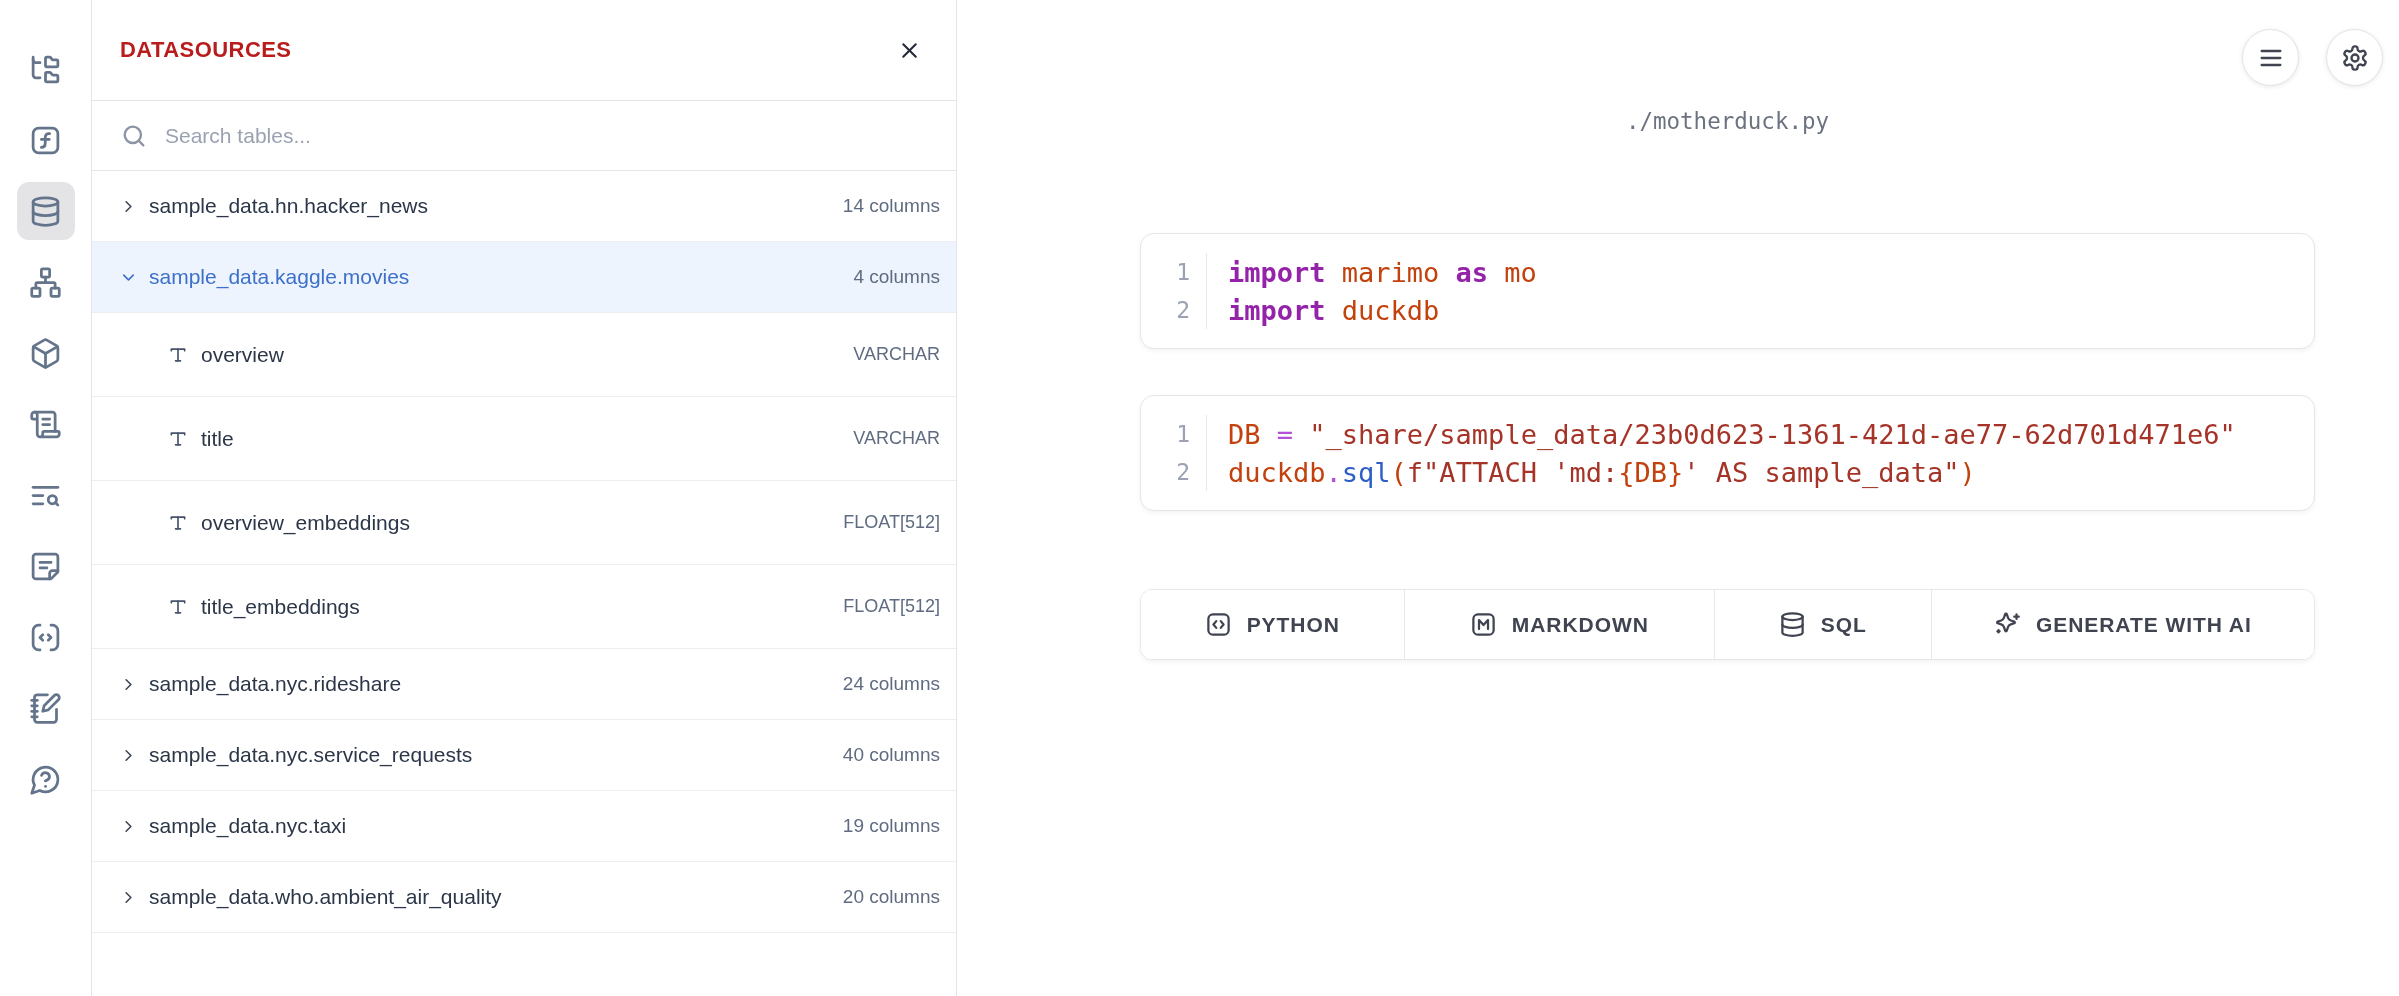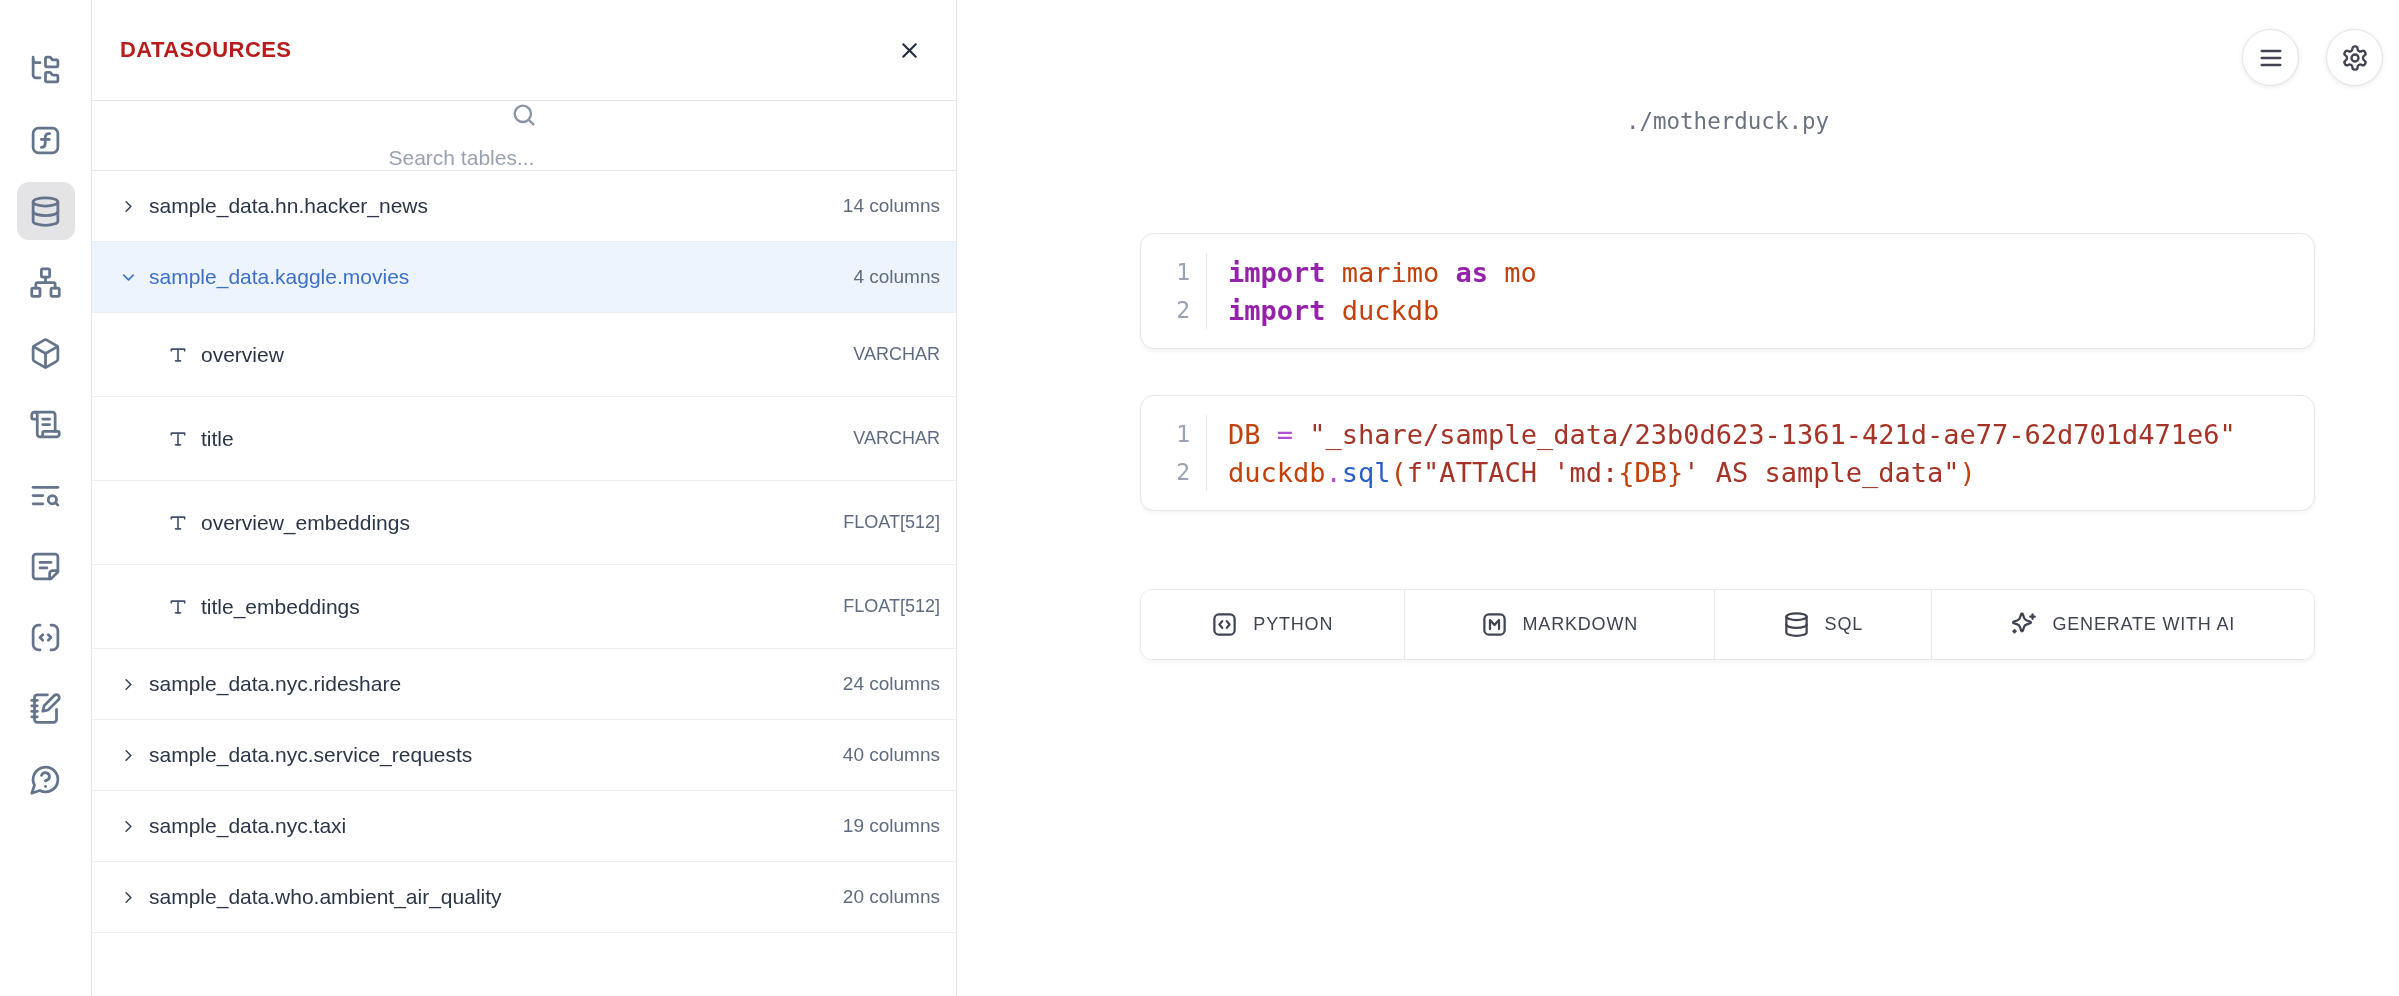--- a/index.html
+++ b/index.html
@@ -25,21 +25,21 @@
   
   .panel { position:absolute; left:92px; top:0; width:865px; height:996px; background:#fff;
            border-right:1px solid var(--border); }
   .panel-header { height:101px; display:flex; align-items:center; padding:0 30px 0 28px;
                   border-bottom:1px solid var(--border); }
   .panel-title { font-size:22px; font-weight:700; color:#b91c1c; letter-spacing:.02em; }
   .close-btn { margin-left:auto; border:none; background:none; width:34px; height:34px; padding:0;
                display:flex; align-items:center; justify-content:center; color:#232a37; cursor:pointer; }
   .close-btn .icon { width:25px; height:25px; }
   .search-row { height:70px; border-bottom:1px solid var(--border); display:flex; align-items:center;
-                gap:17px; padding:0 28px;flex-direction:column; }
+                gap:17px; padding:0 28px; }
   .search-row .icon { width:28px; height:28px; color:#8b94a5; }
   .search-input { flex:1; border:none; outline:none; font-size:21px; color:#333d4e;
                   font-family:inherit; background:transparent; }
   .search-input::placeholder { color:#9aa2b1; }
 
   .trow { height:71px; display:flex; align-items:center; gap:11px; padding:0 16px 0 27px;
           border-bottom:1px solid var(--rowborder); cursor:pointer; background:#fff; }
   .trow .chev { width:19px; height:19px; color:#3c4454; }
   .tname { font-size:21px; color:var(--inkdark); }
   .tmeta { margin-left:auto; font-size:19px; color:var(--inkmeta); }
@@ -83,21 +83,21 @@
              box-shadow:0 2px 5px rgba(0,0,0,.05); overflow:hidden; }
   .add-btn { display:flex; align-items:center; justify-content:center; gap:15px; background:#fff;
              border:none; border-left:1px solid #e7e8ec; cursor:pointer; color:var(--btnink);
              font-family:inherit; }
   .add-btn:first-child { border-left:none; }
   .add-btn:nth-child(1) { width:263px; }
   .add-btn:nth-child(2) { width:311px; }
   .add-btn:nth-child(3) { width:217px; }
   .add-btn:nth-child(4) { width:384px; }
   .add-btn .icon { width:27px; height:27px; }
-  .add-label { font-size:18px; font-weight:400; letter-spacing:.045em; color:var(--btnink); }
+  .add-label { font-size:21px; font-weight:700; letter-spacing:.045em; color:var(--btnink); }
 </style>
 </head>
 <body>
 
 <nav class="rail" data-name="sidebar-rail">
     <button class="rail-btn" data-name="sidebar-item-files">
       <span class="icon" data-name="folder-tree-icon">
         <svg viewBox="0 0 24 24" fill="none" stroke="currentColor" stroke-width="2" stroke-linecap="round" stroke-linejoin="round">
           <path d="M20 10a1 1 0 0 0 1-1V6a1 1 0 0 0-1-1h-2.5a1 1 0 0 1-.8-.4l-.9-1.2A1 1 0 0 0 15 3h-2a1 1 0 0 0-1 1v5a1 1 0 0 0 1 1Z"></path>
           <path d="M20 21a1 1 0 0 0 1-1v-3a1 1 0 0 0-1-1h-2.5a1 1 0 0 1-.8-.4l-.9-1.2a1 1 0 0 0-.8-.4h-2a1 1 0 0 0-1 1v5a1 1 0 0 0 1 1Z"></path>

